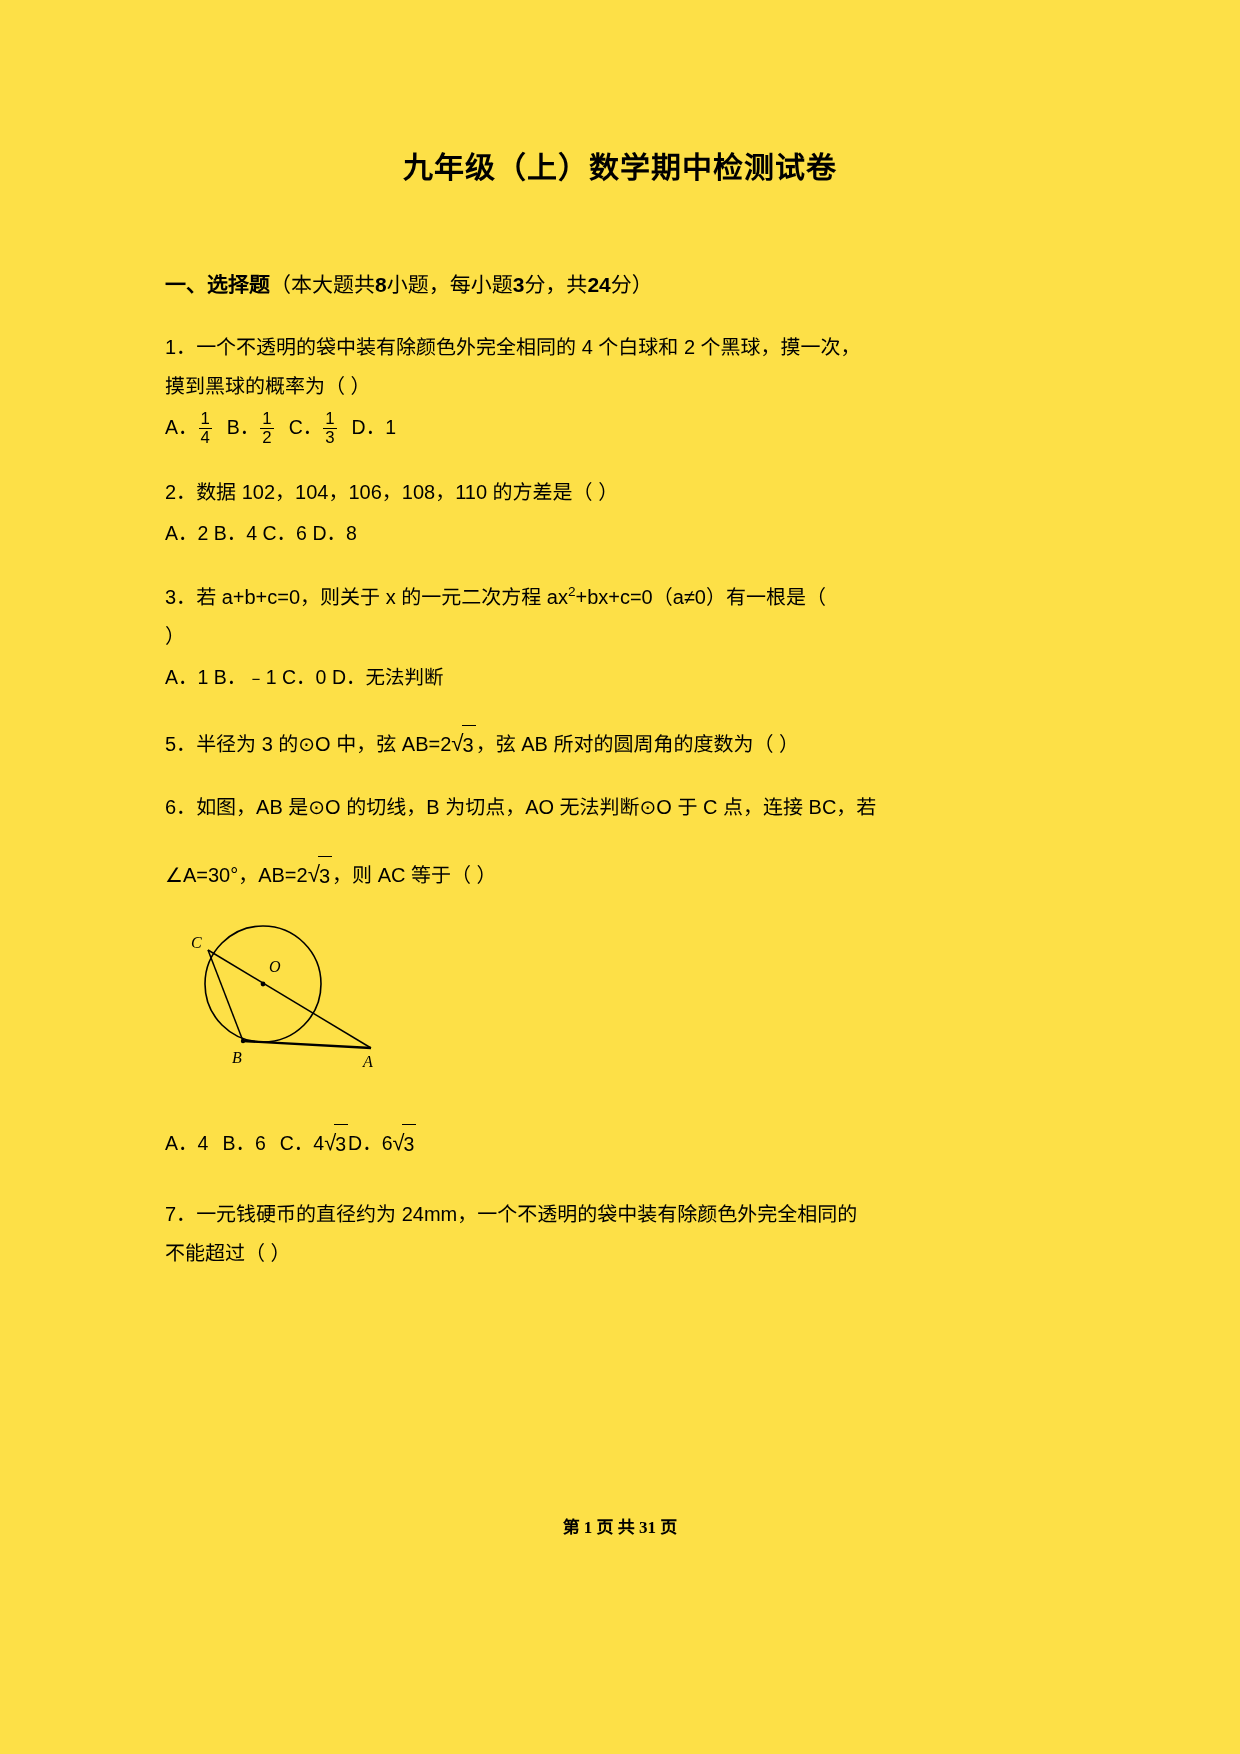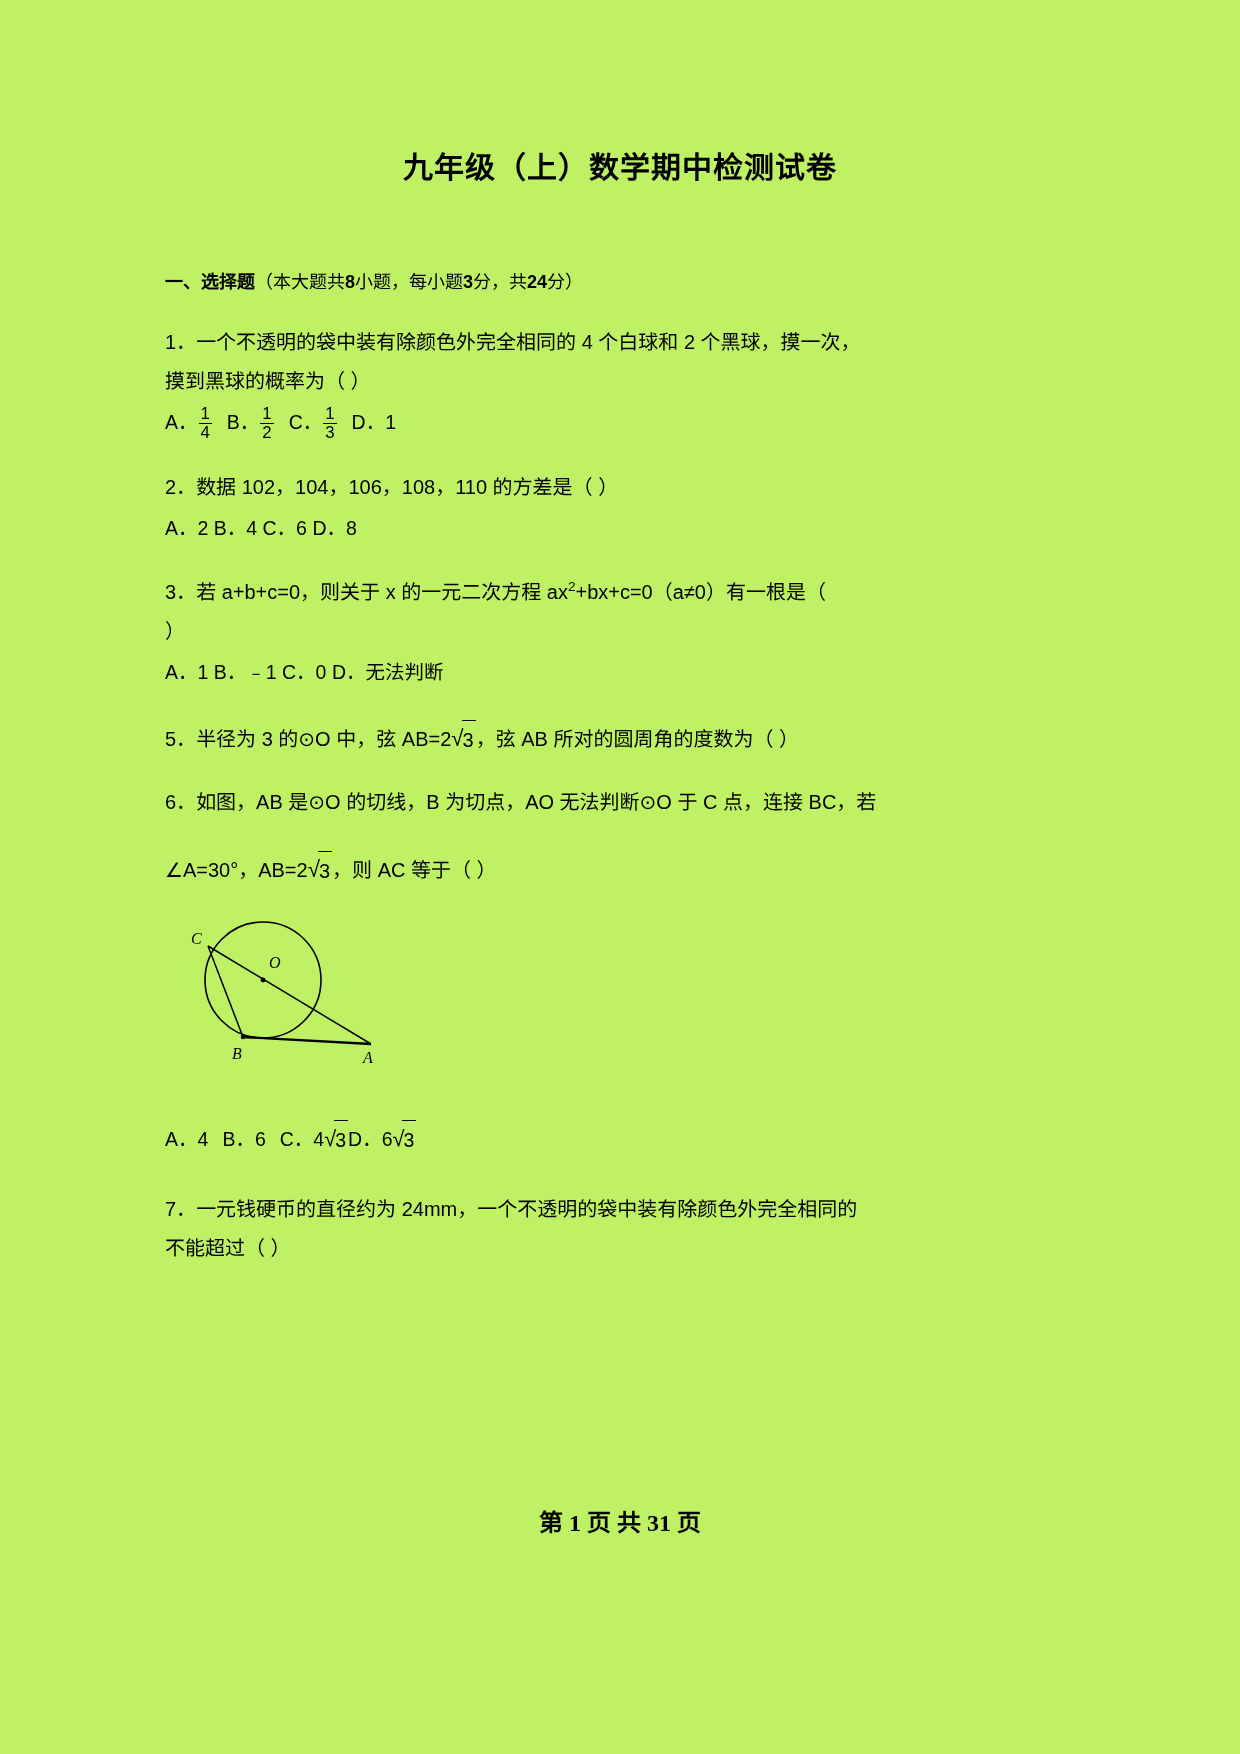--- a/index.html
+++ b/index.html
@@ -10,21 +10,21 @@
   }
   body {
     font-family: "Liberation Sans", "DejaVu Sans", sans-serif;
     color: #000000;
   }
   .page {
     position: relative;
     width: 1240px;
     height: 1754px;
     margin: 0 auto;
-    background: #bef264;
+    background: #fde047;
     box-sizing: border-box;
     overflow: hidden;
   }
   .content {
     position: absolute;
     left: 165px;
     top: 0;
     width: 910px;
   }
 
@@ -34,21 +34,21 @@
     font-size: 30px;
     font-weight: bold;
     letter-spacing: 1px;
     margin: 0;
     padding-top: 148px;
     line-height: 1.3;
   }
 
   
   .section-head {
-    font-size: 18px;
+    font-size: 21px;
     line-height: 1.55;
     margin-top: 82px;
     white-space: nowrap;
   }
   .section-head .lbl { font-weight: 600; }
   .section-head .b { font-weight: bold; }
 
   
   .q {
     font-size: 20px;
@@ -95,21 +95,21 @@
     margin-left: 10px;
   }
 
   
   .footer {
     position: absolute;
     left: 0;
     right: 0;
     bottom: 216px;
     text-align: center;
-    font-size: 24px;
+    font-size: 17px;
     font-weight: bold;
     font-family: "Liberation Serif", "DejaVu Serif", serif;
   }
 </style>
 </head>
 <body>
 
 <div class="page">
   <div class="content">
 

